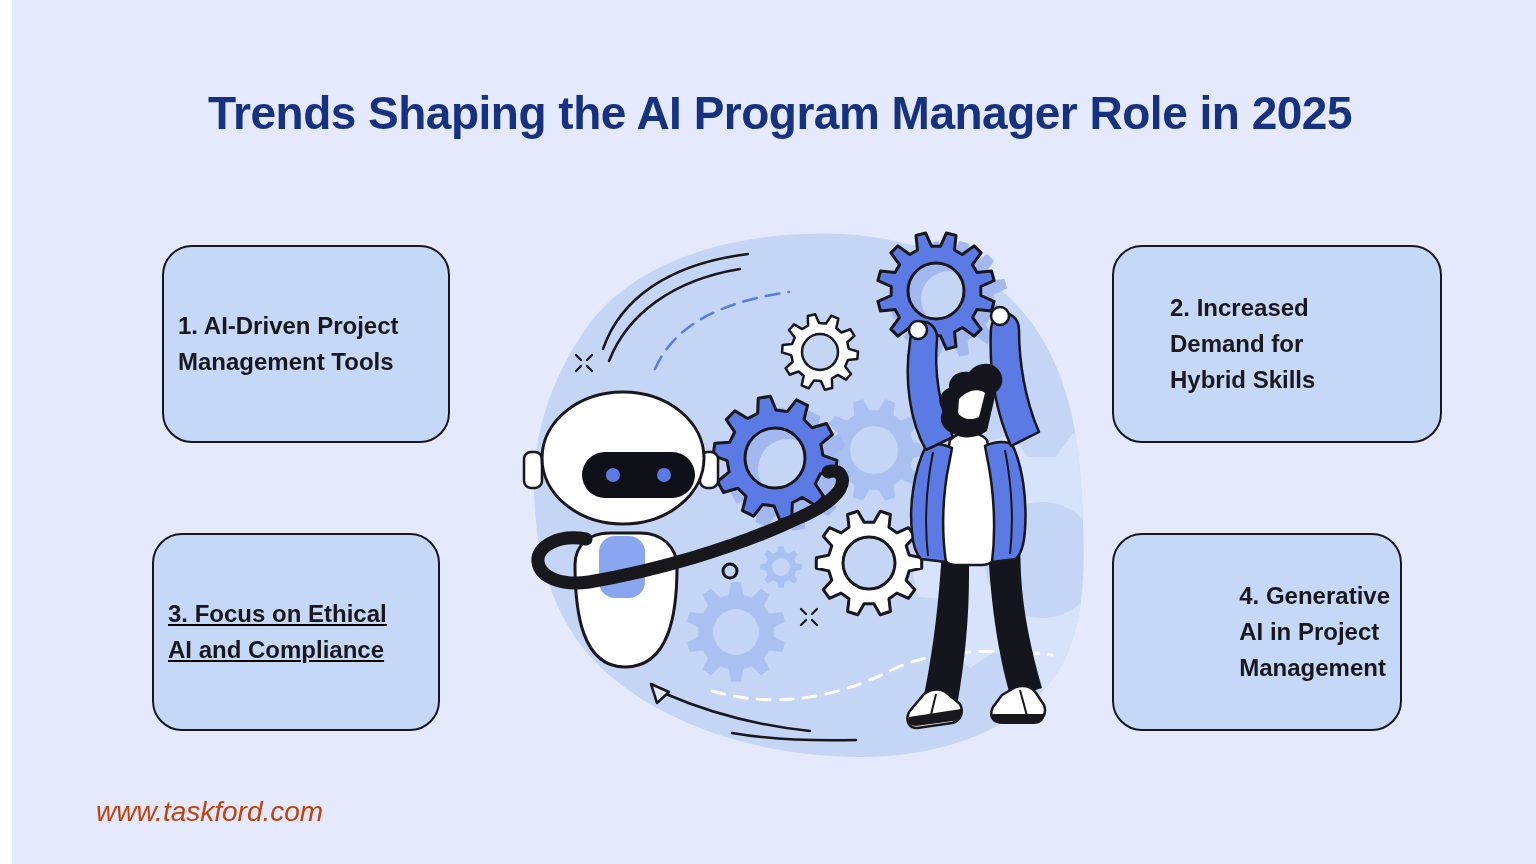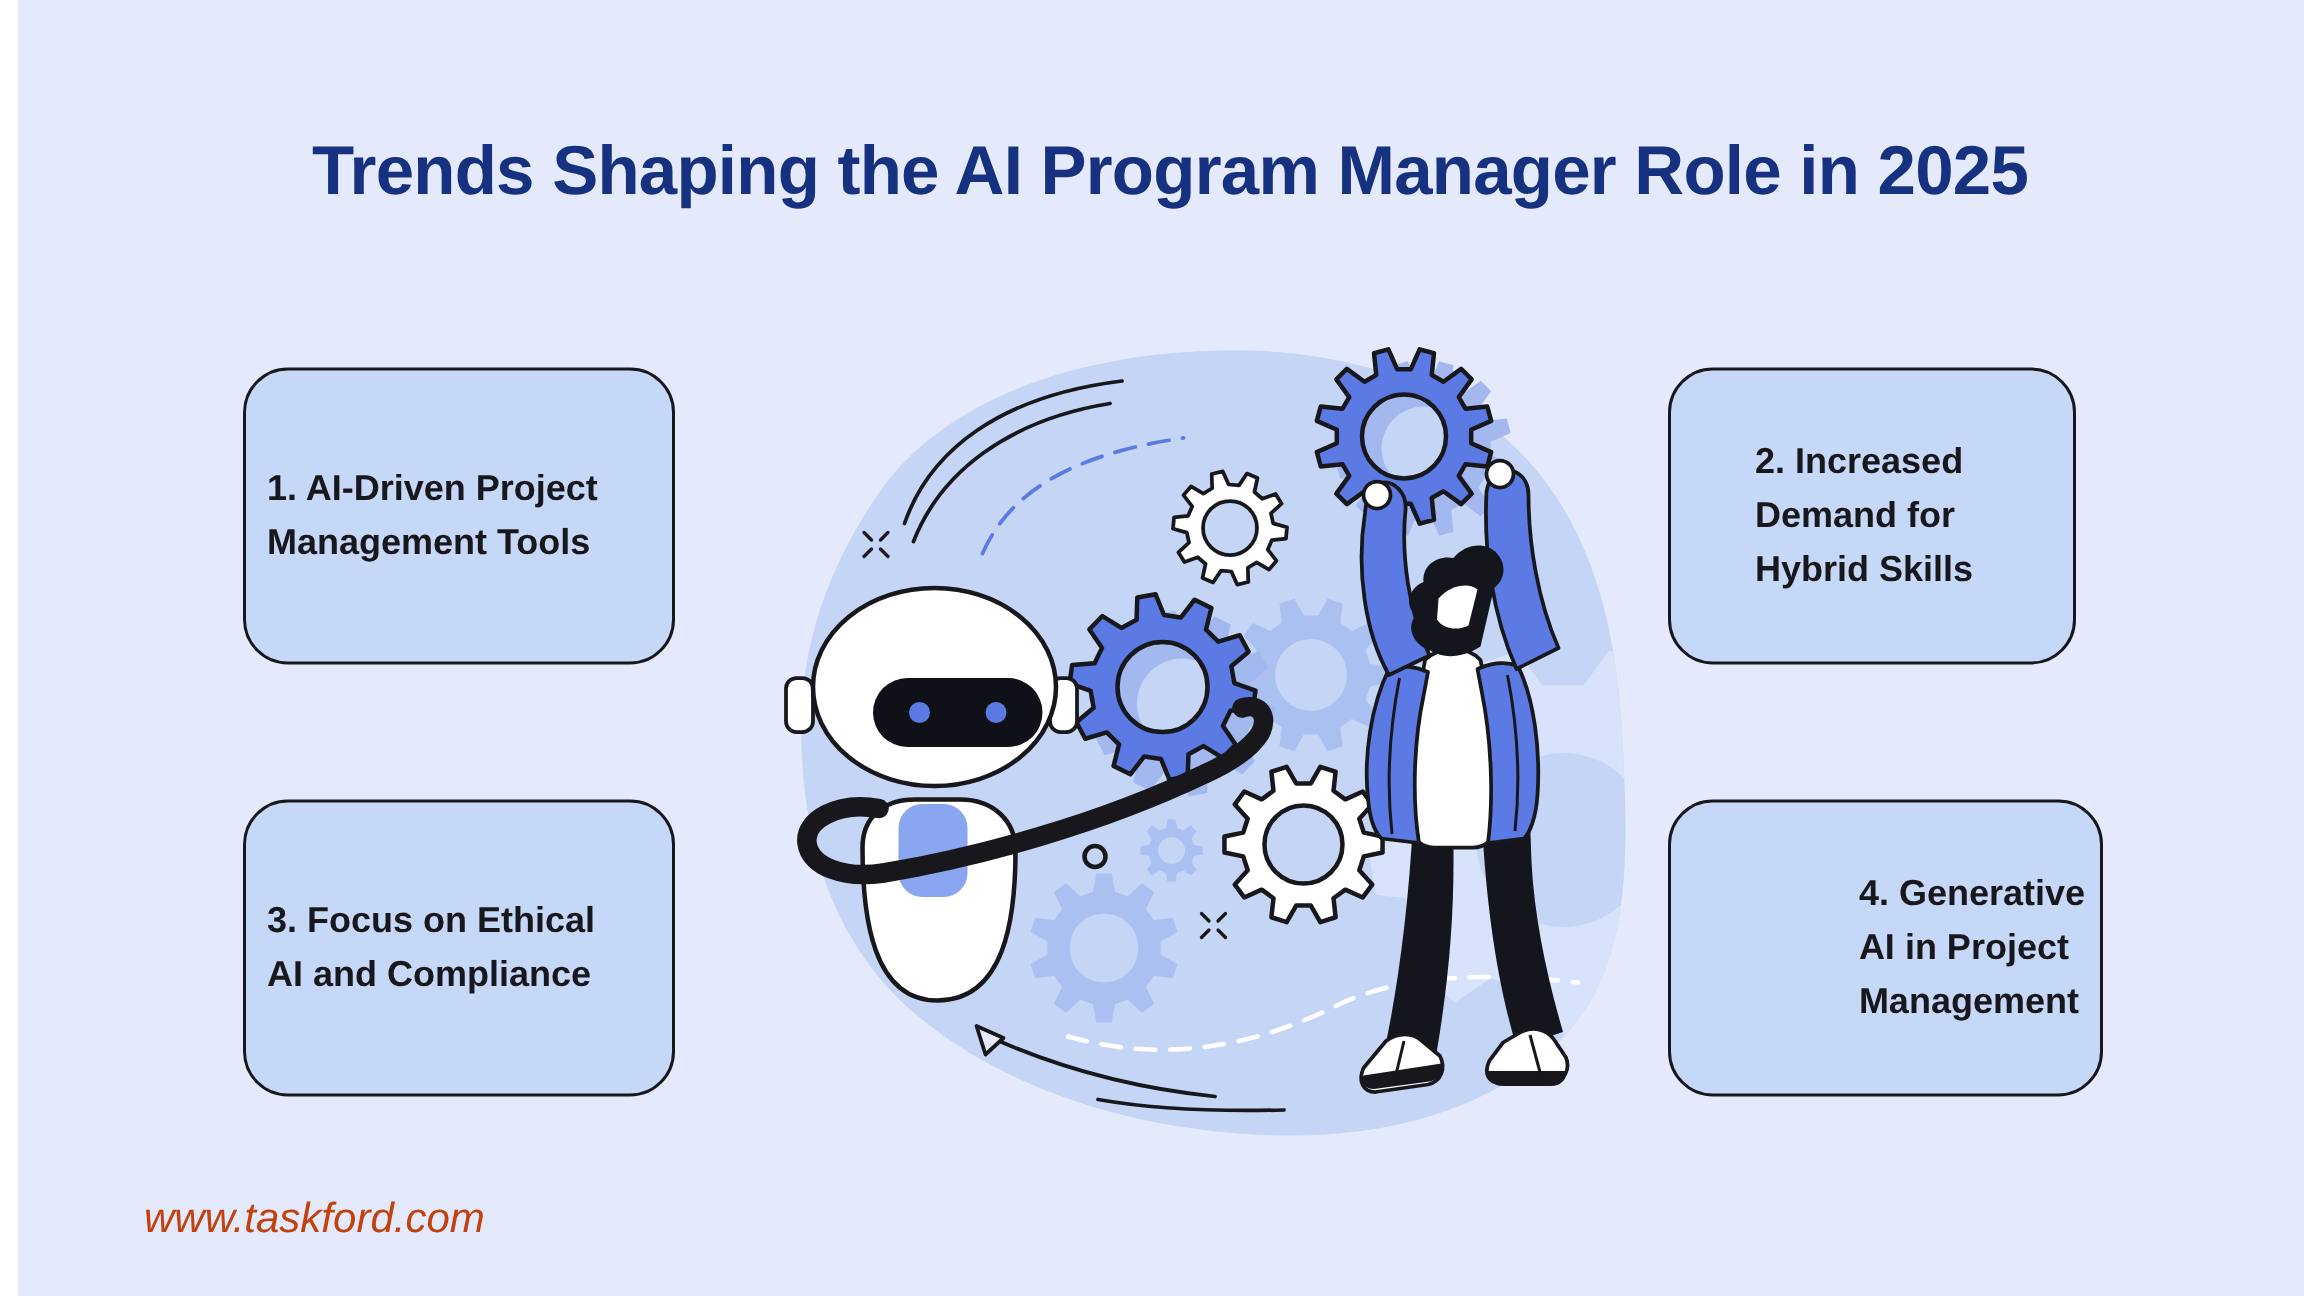--- a/index.html
+++ b/index.html
@@ -18,22 +18,22 @@
     position:absolute;width:288px;height:198px;box-sizing:border-box;
     background:#c6d8f8;border:2.5px solid #17171c;border-radius:30px;
     display:flex;align-items:center;
     padding-left:14px;padding-right:10px;
   }
   .trend-box .label{
     font-size:24px;font-weight:700;color:#17171c;line-height:36px;
     white-space:pre-line;
   }
   .box-1{left:150px;top:245px;}
-  .box-2{left:1100px;top:245px;width:272px;padding-left:56px;}
-  .box-3{left:150px;top:533px;}
+  .box-2{left:1100px;top:245px;width:330px;padding-left:56px;}
+  .box-3{left:140px;top:533px;text-decoration:underline;}
   .box-4{left:1100px;top:533px;width:290px;padding-left:56px;justify-content:flex-end;}
   .site-url{
     position:absolute;left:84px;top:796px;
     font-size:28px;font-style:italic;font-weight:500;color:#c2410c;
   }
   .illustration{position:absolute;left:0;top:0;}
 </style>
 </head>
 <body>
 

